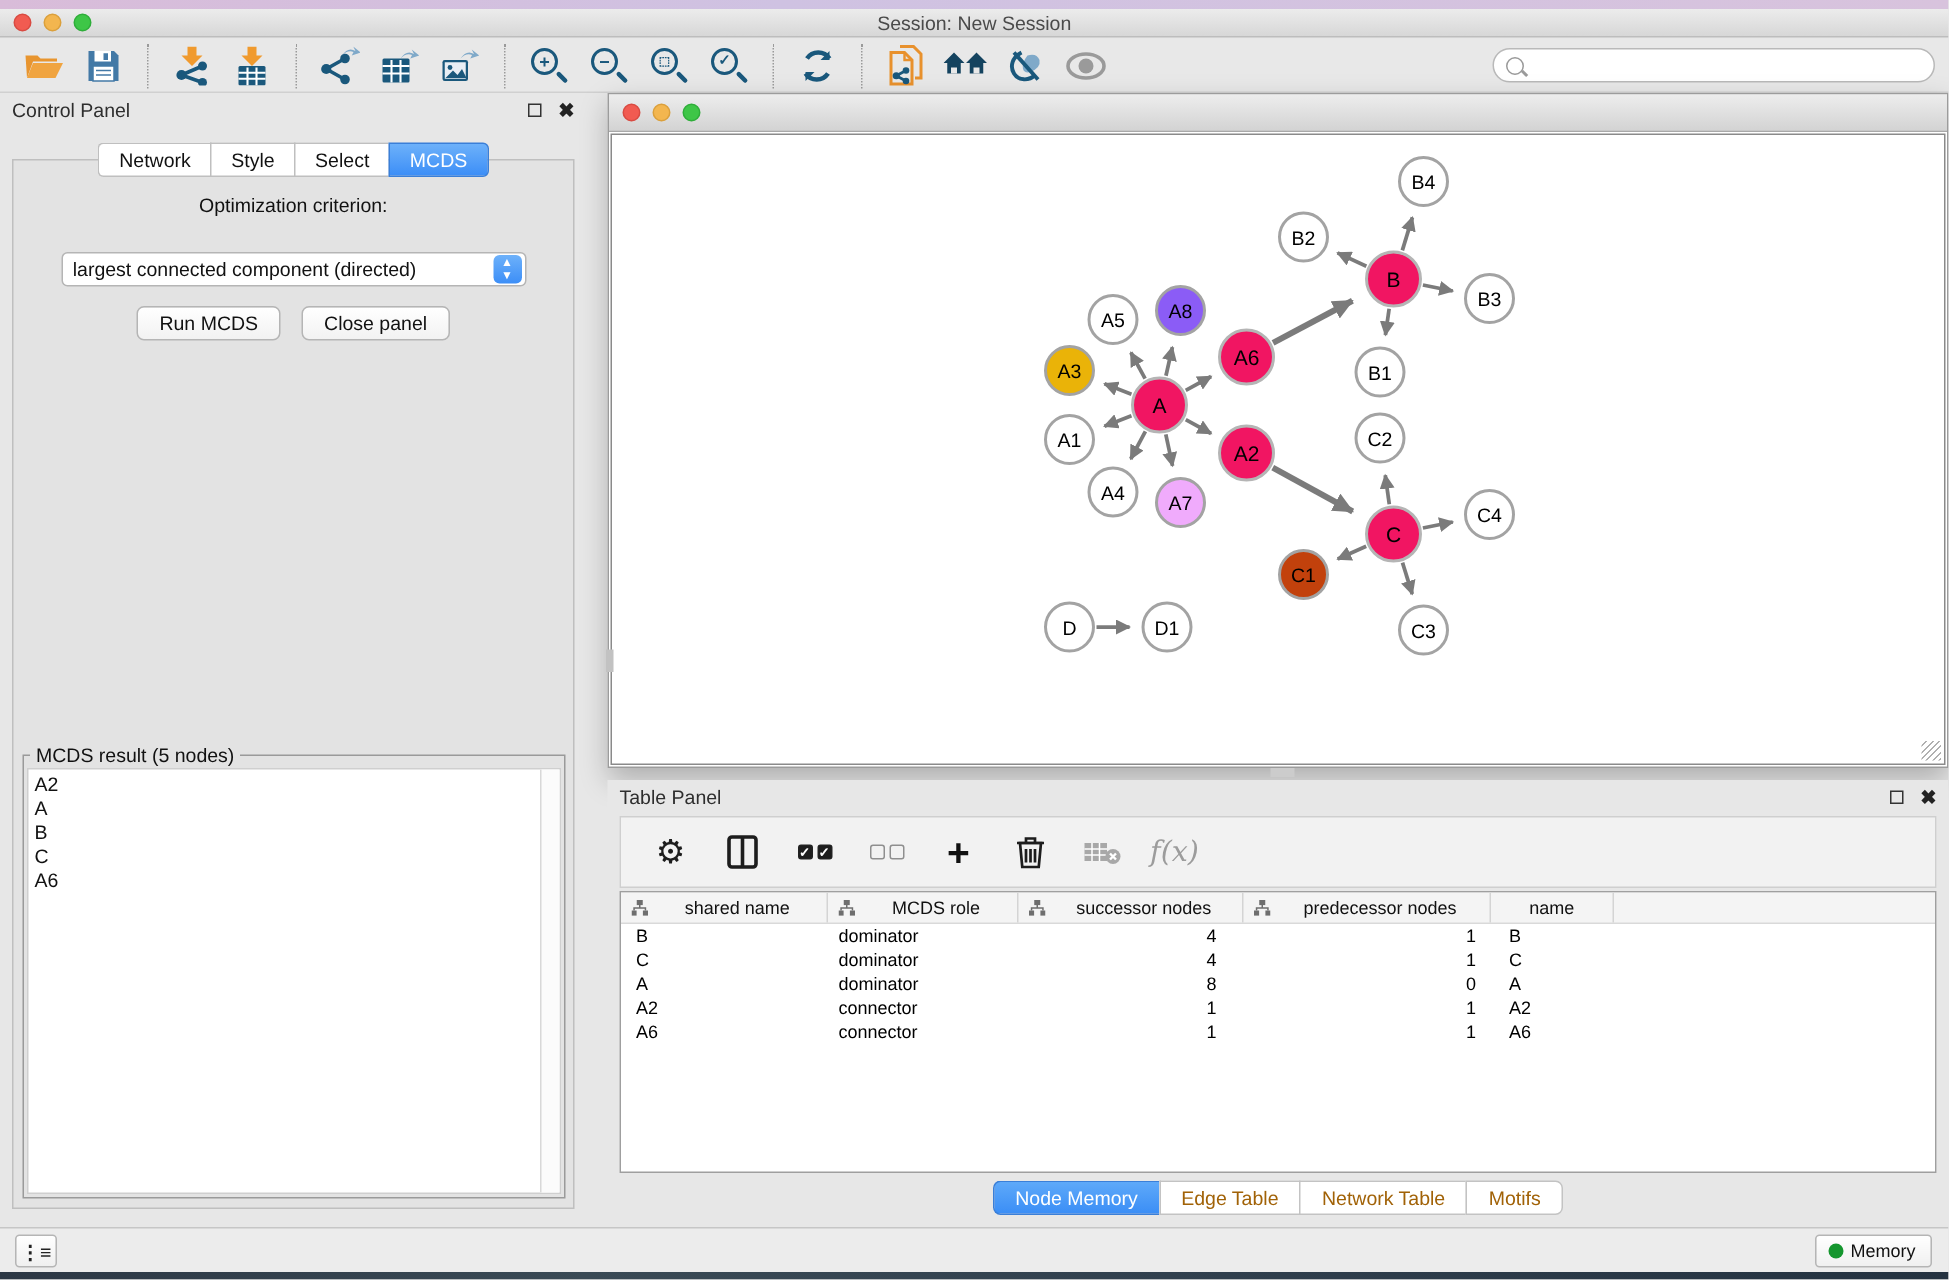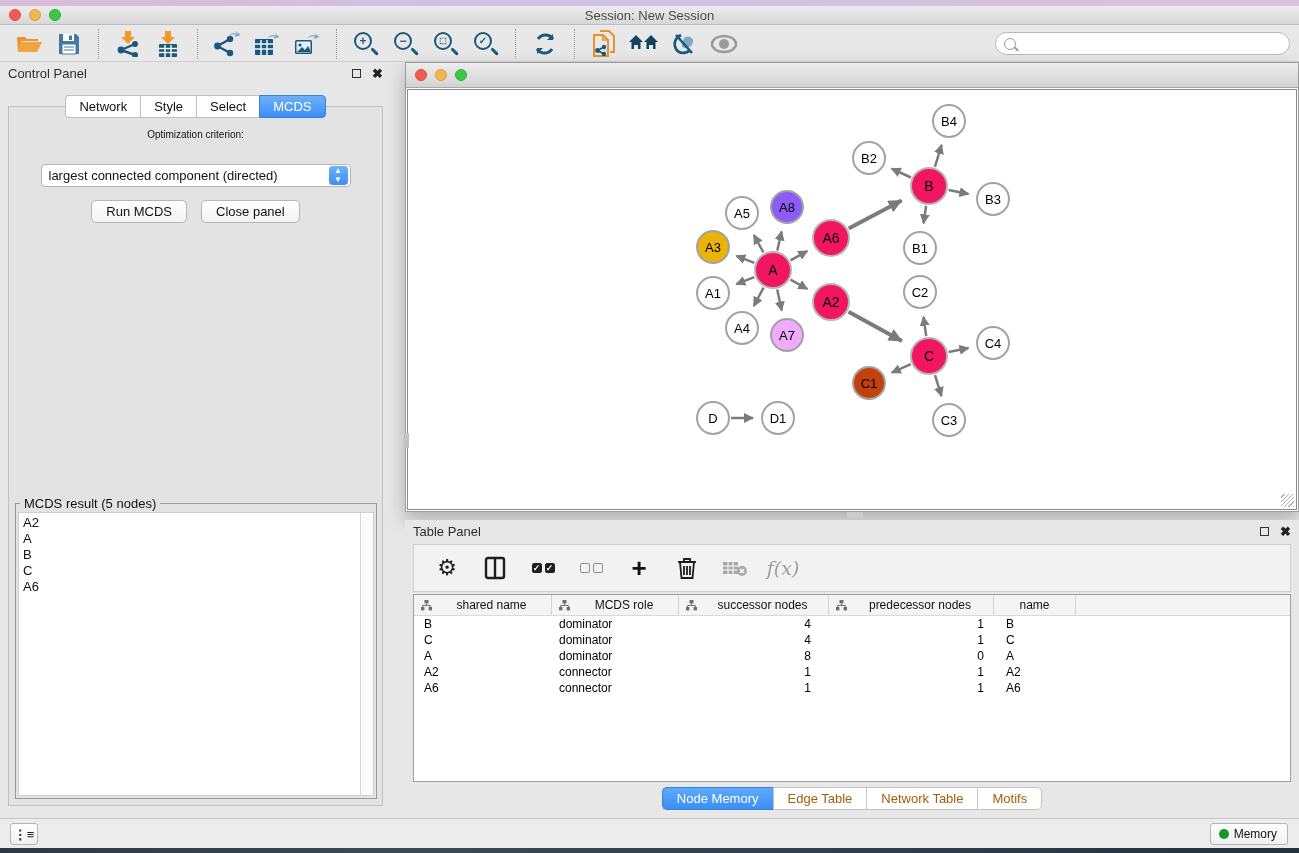--- a/index.html
+++ b/index.html
@@ -52,21 +52,21 @@
   
   .control-panel { position:absolute; left:0; top:62px; width:391px; height:756px; background:#e7e7e7; }
   .cp-tabs { position:absolute; top:33px; left:0; width:100%; display:flex; justify-content:center; z-index:3; }
   .cp-tab { font-size:13px; padding:3px 13px; background:#fff; border:1px solid #bfbfbf; border-right:none;
     color:#111; cursor:pointer; }
   .cp-tab:first-child { border-radius:4px 0 0 4px; }
   .cp-tab:last-child { border-right:1px solid #bfbfbf; border-radius:0 4px 4px 0; }
   .cp-tab.sel { background:linear-gradient(#6db1fa,#3c8ef7); color:#fff; border-color:#3a7fd8; }
   .cp-body { position:absolute; top:44px; left:8px; width:375px; height:700px;
     background:#e3e3e3; border:1px solid #bfbfbf; }
-  .opt-label { text-align:center; margin-top:22px; font-size:10px; color:#111; }
+  .opt-label { text-align:center; margin-top:22px; font-size:13px; color:#111; }
   .combo { position:relative; margin:24px auto 0; width:310px; height:23px; background:#fff;
     border:1px solid #b5b5b5; border-radius:4px; display:flex; align-items:center; cursor:pointer; }
   .combo .combo-text { flex:1; font-size:13px; padding-left:7px; color:#111; white-space:nowrap; }
   .combo .stepper { width:19px; height:19px; margin-right:2px; border-radius:4px;
     background:linear-gradient(#6db1fa,#3c8ef7); color:#fff; font-size:8px; line-height:1;
     display:flex; flex-direction:column; align-items:center; justify-content:center; gap:1px; }
   .cp-buttons { display:flex; justify-content:center; gap:14px; margin-top:13px; }
   .btn { background:linear-gradient(#ffffff,#f2f2f2); border:1px solid #b5b5b5; border-radius:5px;
     font-size:13px; color:#111; padding:3px 14px; cursor:pointer; }
   .fieldset { position:absolute; left:6px; top:396px; width:362px; height:296px; border:1px solid #9a9a9a; }

